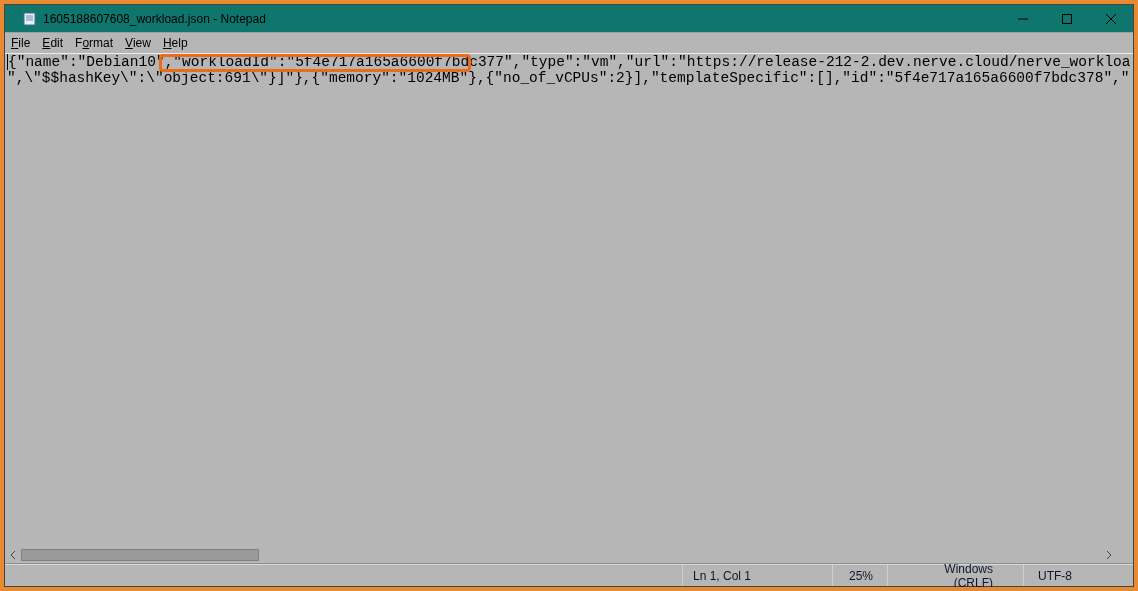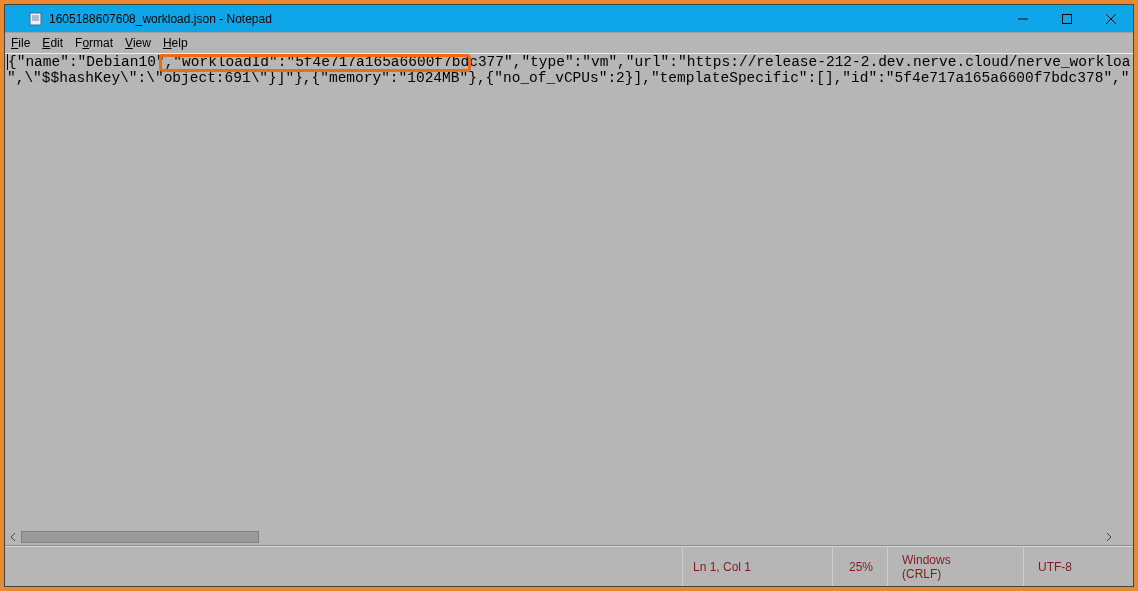--- a/index.html
+++ b/index.html
@@ -1,21 +1,21 @@
 <!DOCTYPE html>
 <html><head>
 <meta charset="utf-8">
 <style>
   * { box-sizing: border-box; margin: 0; padding: 0; }
   html, body { width: 1138px; height: 591px; overflow: hidden; font-family: "Segoe UI", Tahoma, sans-serif; }
   body { border: 4px solid #e78a31; background: #b6b6b6; position: relative; }
 
   .window { width: 100%; height: 100%; display: flex; flex-direction: column; background: #b6b6b6; border: 1px solid #434343; }
 
-  .titlebar { height: 28px; background: #0ea5e9; display: flex; align-items: center; padding-left: 24px; border-bottom: 1px solid #a0a0a0; }
+  .titlebar { height: 28px; background: #0f766e; display: flex; align-items: center; padding-left: 18px; border-bottom: 1px solid #a0a0a0; }
   .title-icon { width: 14px; height: 14px; margin-right: 6px; }
   .title-text { font-size: 12px; color: #000; flex: 1; }
   .win-btns { display: flex; }
   .win-btn { width: 44px; height: 28px; display: flex; align-items: center; justify-content: center; }
   .win-btn svg { display: block; }
 
   .menubar { height: 20px; background: #b6b6b6; display: flex; align-items: center; padding-left: 6px; }
   .menu-item { font-size: 12px; color: #000; margin-right: 12px; position: relative; }
   .menu-item .ul { text-decoration: underline; }
 
@@ -25,23 +25,23 @@
   .editor .cursor-caret { border-left: 1px solid #000; padding-left: 0; }
 
   .highlight-box { position: absolute; border: 3px solid #ec6a18; border-radius: 4px; pointer-events: none; }
 
   .hscroll { position: absolute; left: 0; right: 16px; bottom: 0; height: 16px; background: #b6b6b6; display: flex; align-items: center; }
   .hscroll .arrow { width: 16px; height: 16px; display: flex; align-items: center; justify-content: center; }
   .hscroll .track { flex: 1; height: 16px; position: relative; }
   .hscroll .thumb { position: absolute; top: 2px; left: 0; height: 12px; background: #9a9a9a; border: 1px solid #7f7f7f; }
   .vscroll-gap { position: absolute; right: 0; bottom: 0; width: 16px; height: 16px; background: #b6b6b6; }
 
-  .statusbar { height: 40px; background: #b6b6b6; display: flex; align-items: center; font-size: 12px; color: #7f1d1d; border-top: 1px solid #d7d7d7; }
+  .statusbar { height: 22px; background: #b6b6b6; display: flex; align-items: center; font-size: 12px; color: #0f172a; border-top: 1px solid #d7d7d7; }
   .statusbar .spacer { flex: 1; }
-  .statusbar .cell { padding: 0 14px; border-left: 1px solid #cfcfcf; height: 100%; display: flex; align-items: center; }
+  .statusbar .cell { padding: 0 14px; border-left: 1px solid #cfcfcf; height: 100%; display: flex; align-items: center; text-align: right; }
   .statusbar .cell-ln { width: 150px; border-left: 1px solid #cfcfcf; padding-left: 10px; height:100%; display:flex; align-items:center; }
   .statusbar .cell-zoom { width: 55px; text-align: right; justify-content: flex-end; }
   .statusbar .cell-enc { width: 120px; }
   .statusbar .cell-utf { width: 110px; margin-left: 16px; }
 </style>
 </head>
 <body>
 
 <div class="window">
 

